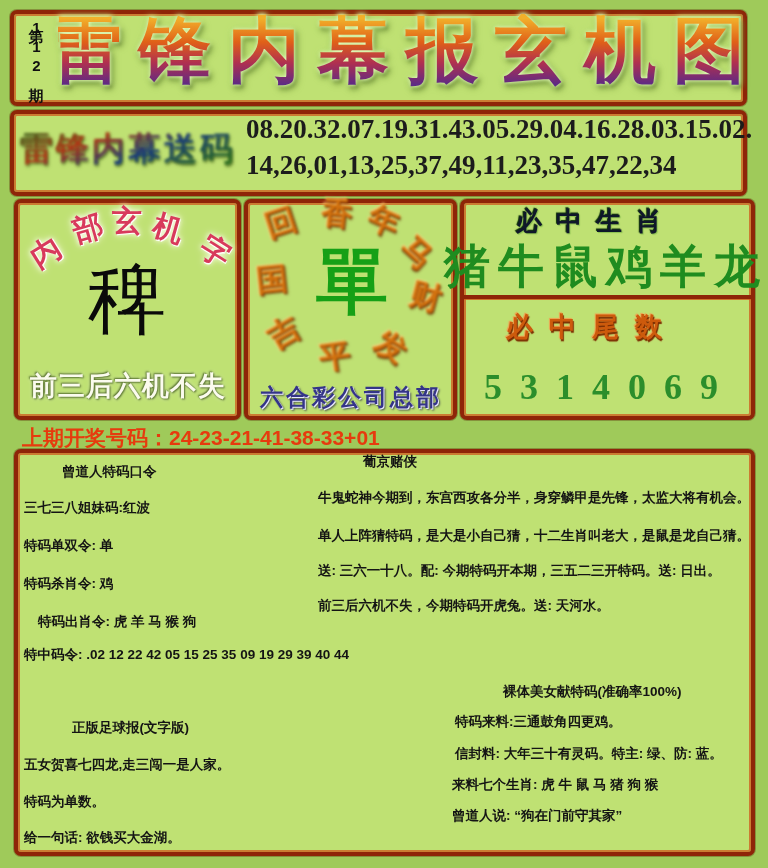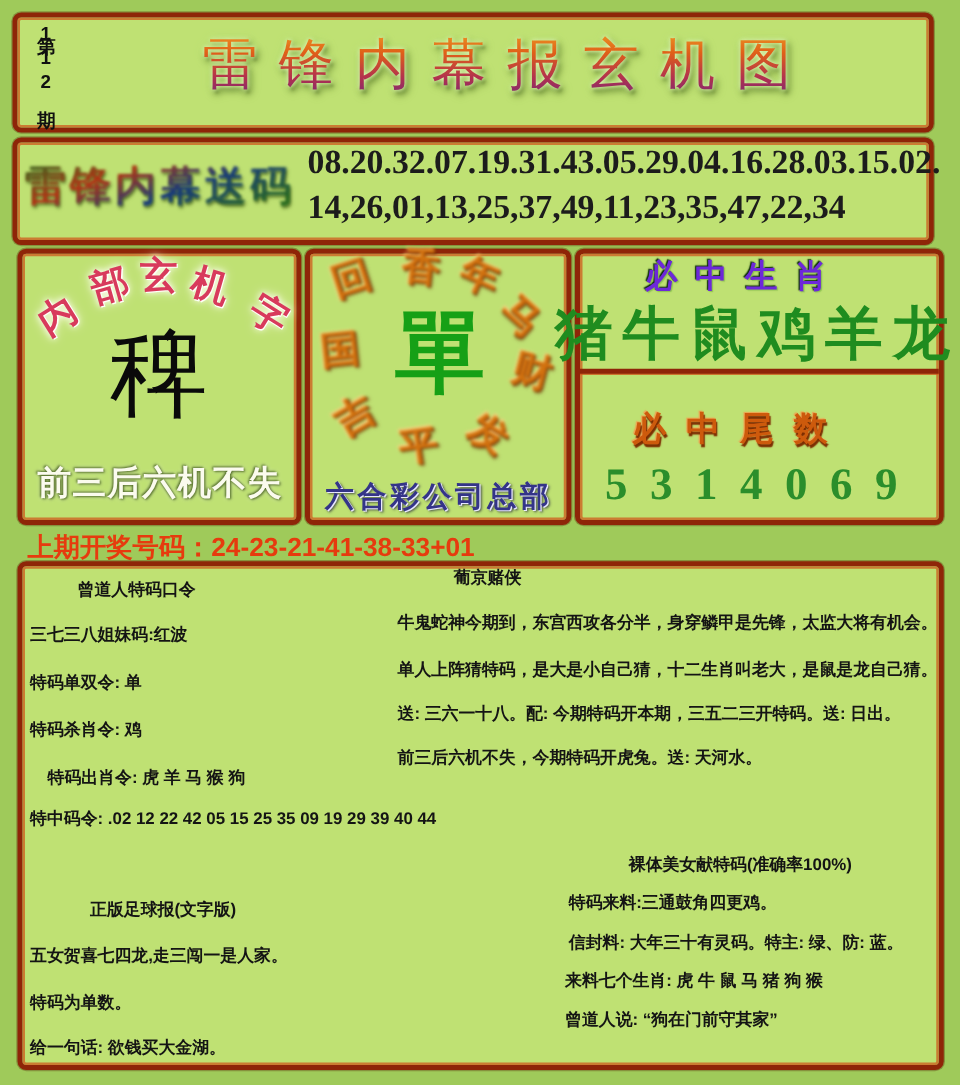--- a/index.html
+++ b/index.html
@@ -22,22 +22,22 @@
   #main-box{left:14px;top:449px;width:741px;height:407px;}
 
   #issue{
     position:absolute;left:26px;top:17px;height:86px;
     writing-mode:vertical-rl;text-orientation:upright;
     font-weight:bold;font-size:15px;color:#101010;letter-spacing:2px;
   }
   #main-title{
     position:absolute;left:58px;right:14px;top:14px;height:74px;
     display:flex;align-items:center;justify-content:center;
-    font-family:"Liberation Serif",serif;font-weight:normal;
-    font-size:44px;letter-spacing:17px;white-space:nowrap;
+    font-family:"Liberation Serif",serif;font-weight:bold;
+    font-size:72px;letter-spacing:17px;white-space:nowrap;
     background:linear-gradient(180deg,#f2b02a 6%,#e06018 38%,#b03050 66%,#5c2a86 96%);
     -webkit-background-clip:text;background-clip:text;
     color:transparent;-webkit-text-fill-color:transparent;
     filter:drop-shadow(0 0 2px #f0ffd0) drop-shadow(0 0 3px #b8e470) drop-shadow(2px 3px 1px rgba(70,100,25,.65));
   }
   #send-label{
     position:absolute;left:20px;top:127px;width:228px;
     font-weight:bold;font-size:33px;letter-spacing:3px;white-space:nowrap;
     background:linear-gradient(160deg,#27691f 0%,#b33214 30%,#173a7a 55%,#27691f 85%);
     -webkit-background-clip:text;background-clip:text;
@@ -78,36 +78,36 @@
     position:absolute;left:352px;top:282px;transform:translate(-50%,-50%);
     font-size:72px;font-weight:bold;color:#16a016;font-family:"Liberation Serif",serif;
   }
   #center-bottom{
     position:absolute;left:351px;top:397px;transform:translate(-50%,-50%);
     font-size:23px;font-weight:bold;color:#343488;letter-spacing:3px;white-space:nowrap;
     text-shadow:1px 1px 0 #e8e8ff,2px 2px 2px rgba(30,30,60,.7);
   }
   #zodiac-title{
     position:absolute;left:596px;top:221px;transform:translate(-50%,-50%);
-    font-size:26px;font-weight:bold;color:#6d28d9;letter-spacing:14px;white-space:nowrap;
+    font-size:26px;font-weight:bold;color:#0f172a;letter-spacing:14px;white-space:nowrap;
     text-shadow:1px 1px 1px #8cc050,-1px -1px 1px #0a2a0a;
   }
   #zodiacs{
     position:absolute;left:606px;top:267px;transform:translate(-50%,-50%);
     font-size:46px;font-weight:bold;color:#1f8c1f;letter-spacing:8px;white-space:nowrap;
     font-family:"Liberation Serif",serif;
   }
   #zodiac-divider{
     position:absolute;left:0;right:0;top:92px;height:4px;background:#8e2508;
     box-shadow:0 1px 0 rgba(207,90,28,.8);
   }
   #tail-title{
     position:absolute;left:592px;top:327px;transform:translate(-50%,-50%);
     font-size:27px;font-weight:bold;color:#cd5a0c;letter-spacing:16px;white-space:nowrap;
-    text-shadow:1px 2px 1px #7c2c00,-1px -1px 1px #f0a050;filter:blur(.4px);margin-top:16px;
+    text-shadow:1px 2px 1px #7c2c00,-1px -1px 1px #f0a050;filter:blur(.4px);
   }
   #tail-digits{
     position:absolute;left:610px;top:387px;transform:translate(-50%,-50%);
     font-size:36px;font-weight:bold;color:#2b8e2b;letter-spacing:18px;white-space:nowrap;
     font-family:"Liberation Serif",serif;
   }
   #last-draw{
     position:absolute;left:22px;top:424px;
     font-size:21px;font-weight:bold;color:#e63b0e;white-space:nowrap;
   }

